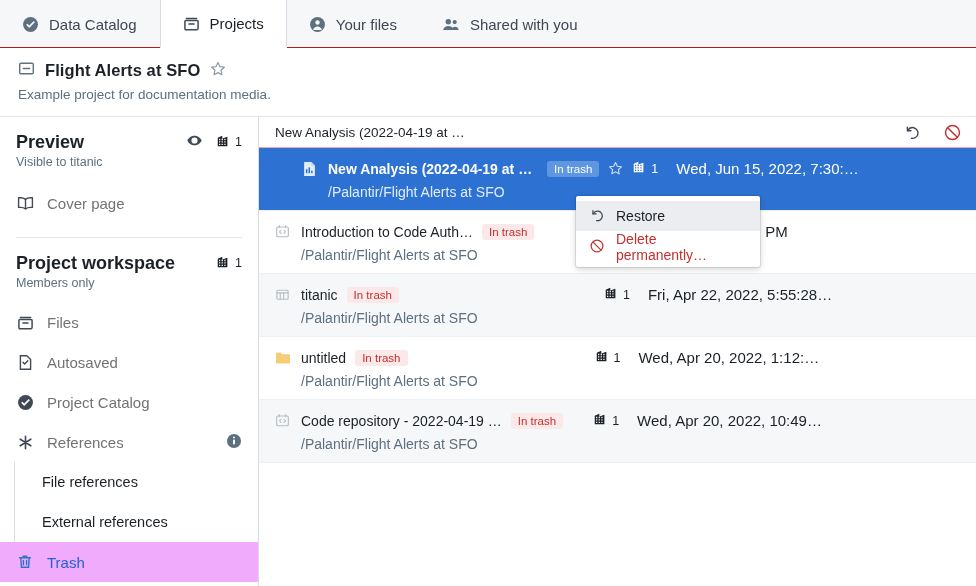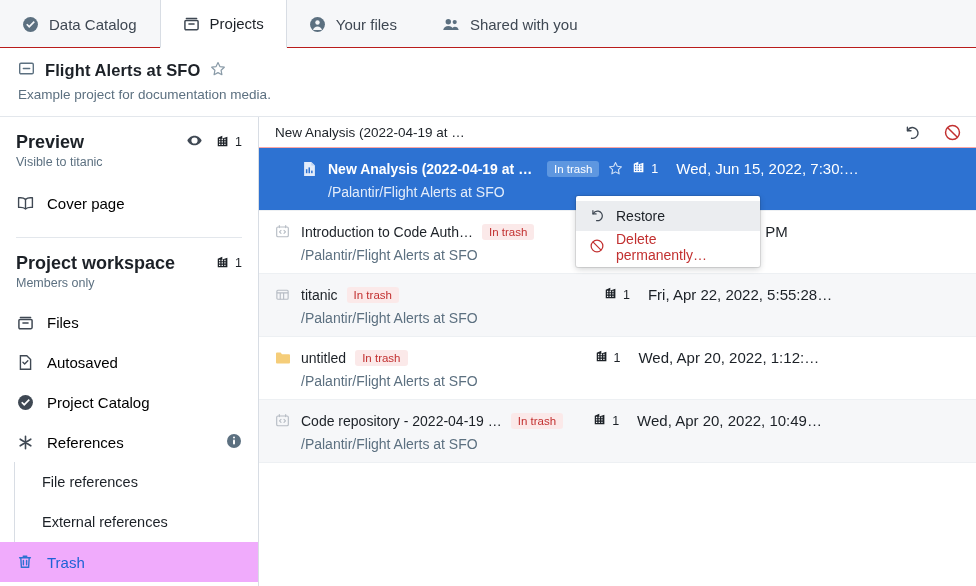--- a/index.html
+++ b/index.html
@@ -55,21 +55,21 @@
   .sec-head {
     display:flex; align-items:center; padding: 0 16px;
     height: 22px;
   }
   .sec-title { font-size: 18px; font-weight: bold; color:#1c2127; }
   .sec-sub { font-size: 12.5px; color:#5c7080; padding: 2px 16px 0 16px; }
   .sec-meta { margin-left:auto; display:flex; align-items:center; gap:14px; color:#3f4853;}
   .metacount { display:flex; align-items:center; gap:5px; font-size:12.5px; color:#1c2127;}
   .navitem {
     display:flex; align-items:center; gap:13px;
-    height: 40px; padding: 0 16px; font-size: 15px; color:#000000;
+    height: 40px; padding: 0 16px; font-size: 15px; color:#737373;
     cursor:pointer;
   }
   .navitem .nicon { width:18px; display:flex; justify-content:center; color:#3f4853;}
   .navitem .info { margin-left:auto; }
   .subnav { position: relative; padding-left: 26px; }
   .subnav:before {
     content:""; position:absolute; left: 14px; top:0; bottom:0;
     width:1px; background:#d8dde4;
   }
   .subitem {

